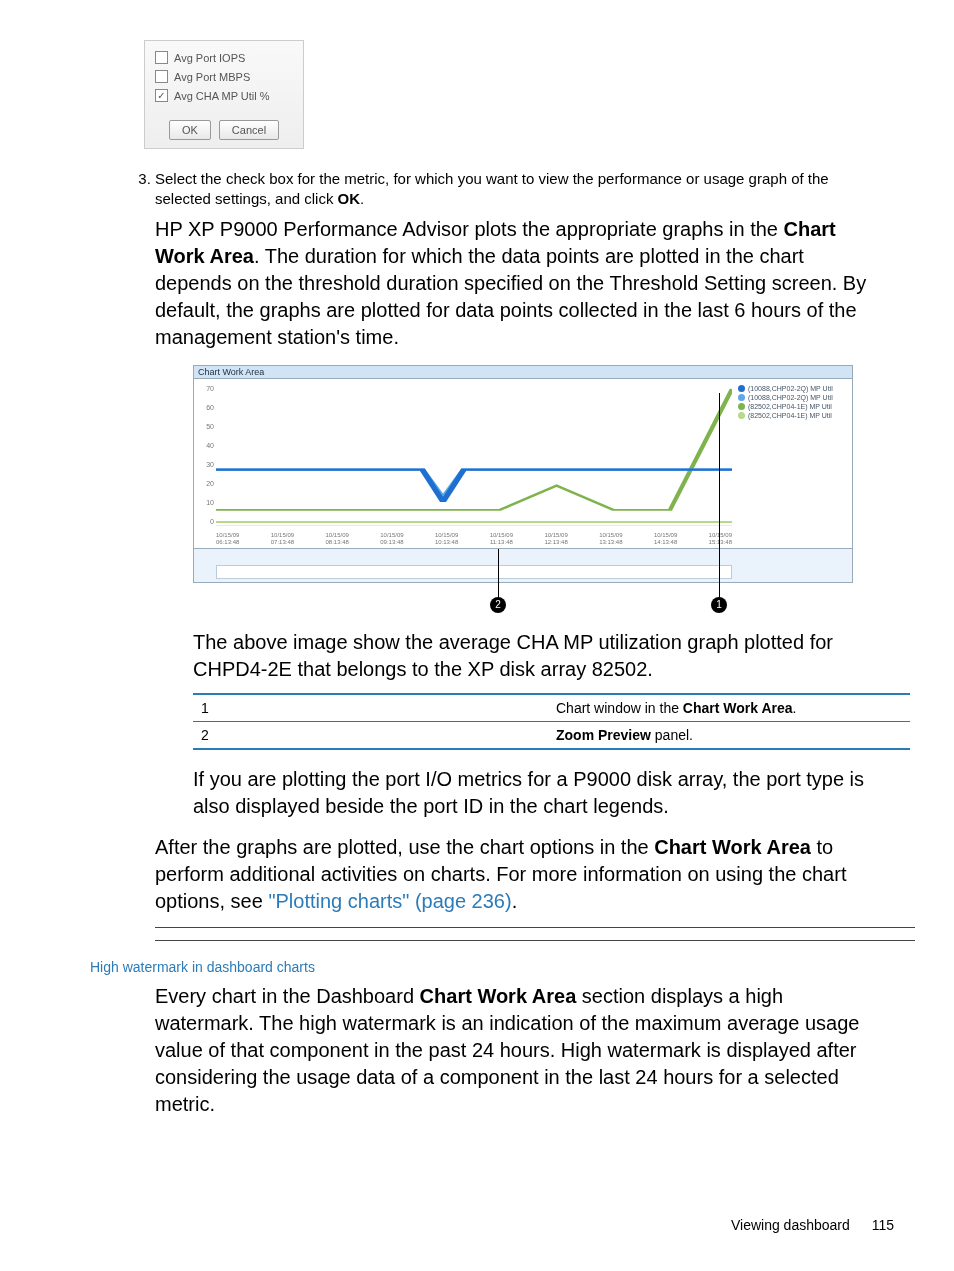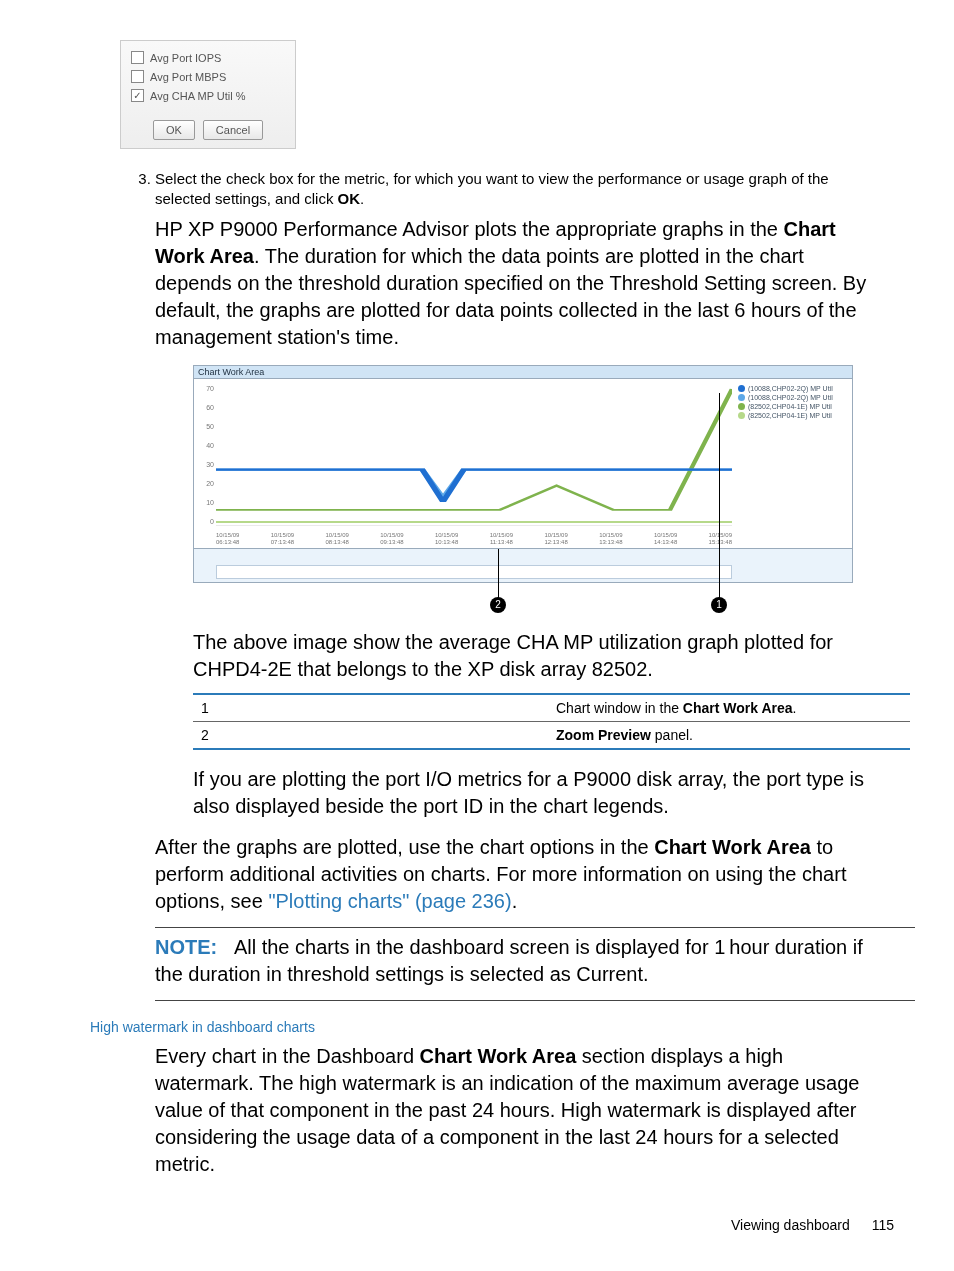--- a/index.html
+++ b/index.html
@@ -10,22 +10,22 @@
     font-family: Arial, Helvetica, sans-serif;
     color: #000;
   }
   .page {
     width: 954px;
     min-height: 1271px;
     position: relative;
     padding: 40px 60px 40px 60px;
   }
   .dialog {
-    margin-left: 60px;
-    width: 176px;
+    margin-left: 84px;
+    width: 160px;
     border: 1px solid #ccc;
     background: linear-gradient(#f9f9f9, #eee);
     padding: 10px 10px 8px 10px;
     font-size: 11px;
     color: #555;
   }
   .dlg-row {
     display: flex;
     align-items: center;
     gap: 6px;
@@ -343,24 +343,20 @@
   </tbody>
     </table>
 
   <p class="para indent" style="margin-top:16px">If you are plotting the port I/O metrics for a P9000 disk array, the port type is also displayed beside the port ID in the chart legends.</p>
 
   <p class="para lessindent" style="margin-top:14px">
     <span>After the graphs are plotted, use the chart options in the </span><b>Chart Work Area</b><span> to perform additional activities on charts. For more information on using the chart options, see </span><span class="link">"Plotting charts" (page 236)</span><span>.</span>
   </p>
 
   <hr class="hr">
-  <p class="para lessindent">
-    <span class="note-label">NOTE:</span>
-    &nbsp;&nbsp;<span>All the charts in the dashboard screen is displayed for 1 hour duration if the duration in threshold settings is selected as Current.</span>
-  </p>
   <hr class="hr">
 
   <h2 class="section">High watermark in dashboard charts</h2>
   <p class="para lessindent">
     <span>Every chart in the Dashboard </span><b>Chart Work Area</b><span> section displays a high watermark. The high watermark is an indication of the maximum average usage value of that component in the past 24 hours. High watermark is displayed after considering the usage data of a component in the last 24 hours for a selected metric.</span>
   </p>
 
   <div class="footer">
     <span>Viewing dashboard</span>
     <span class="pn">115</span>

